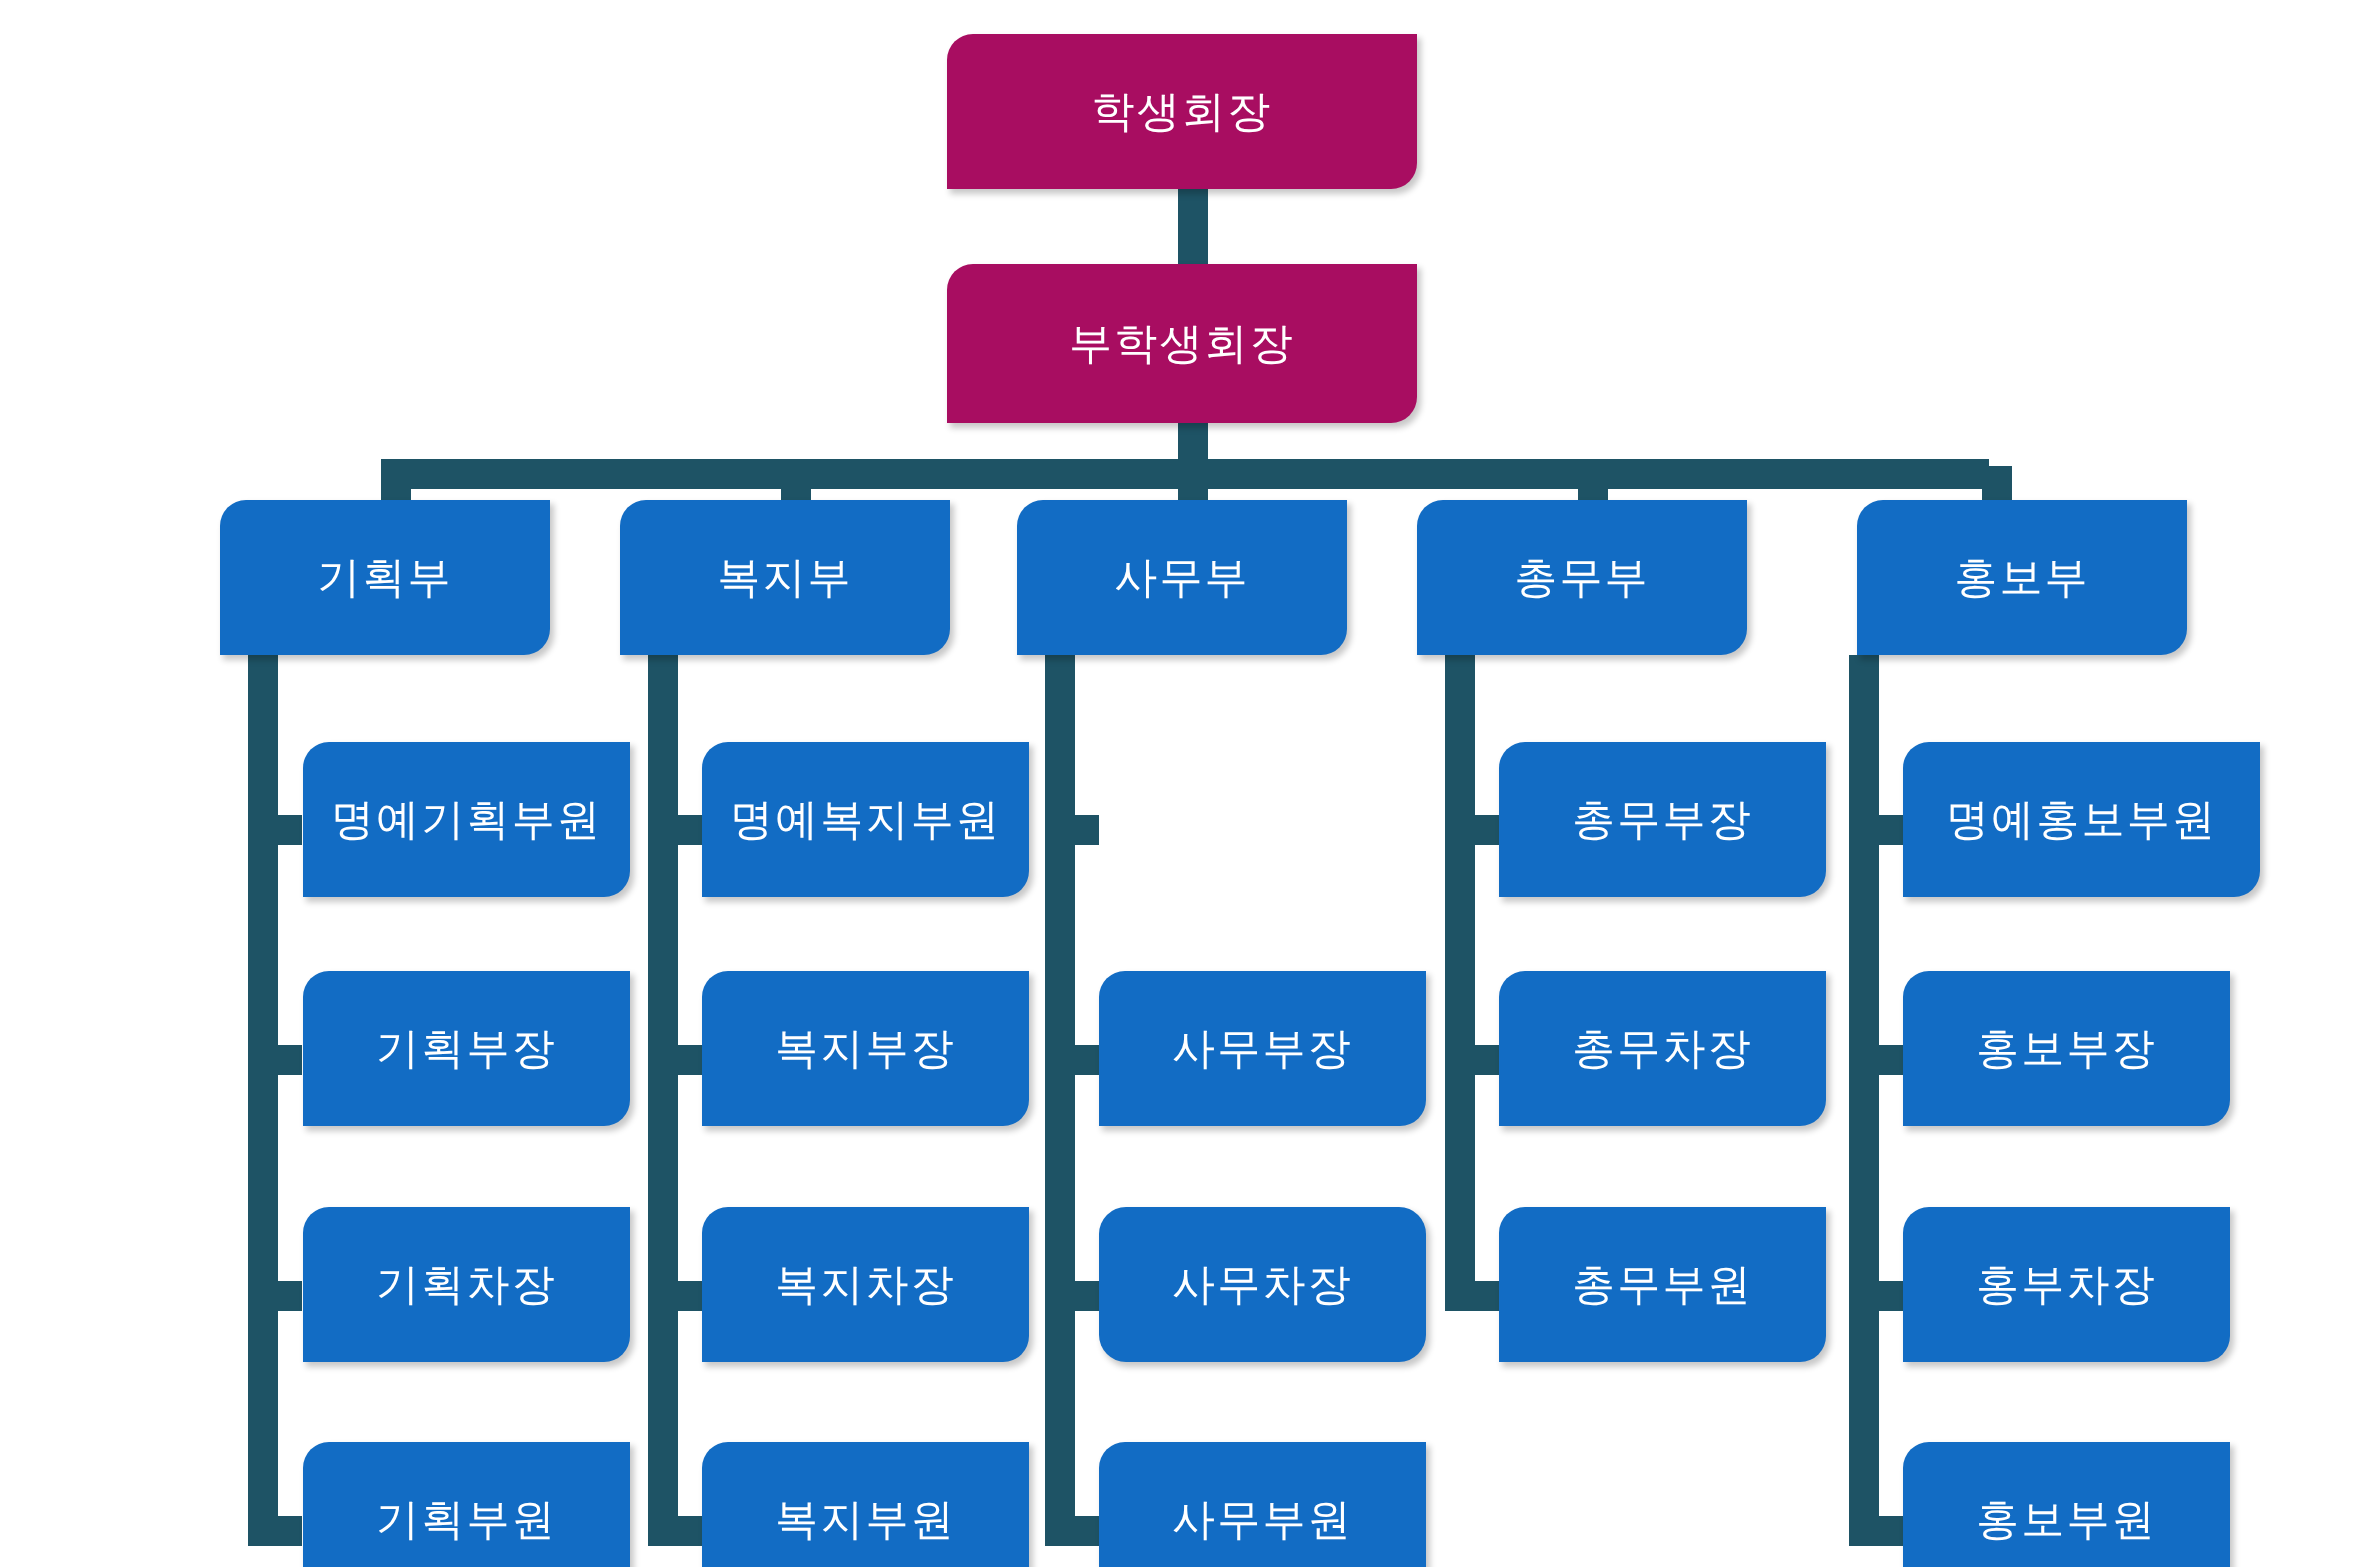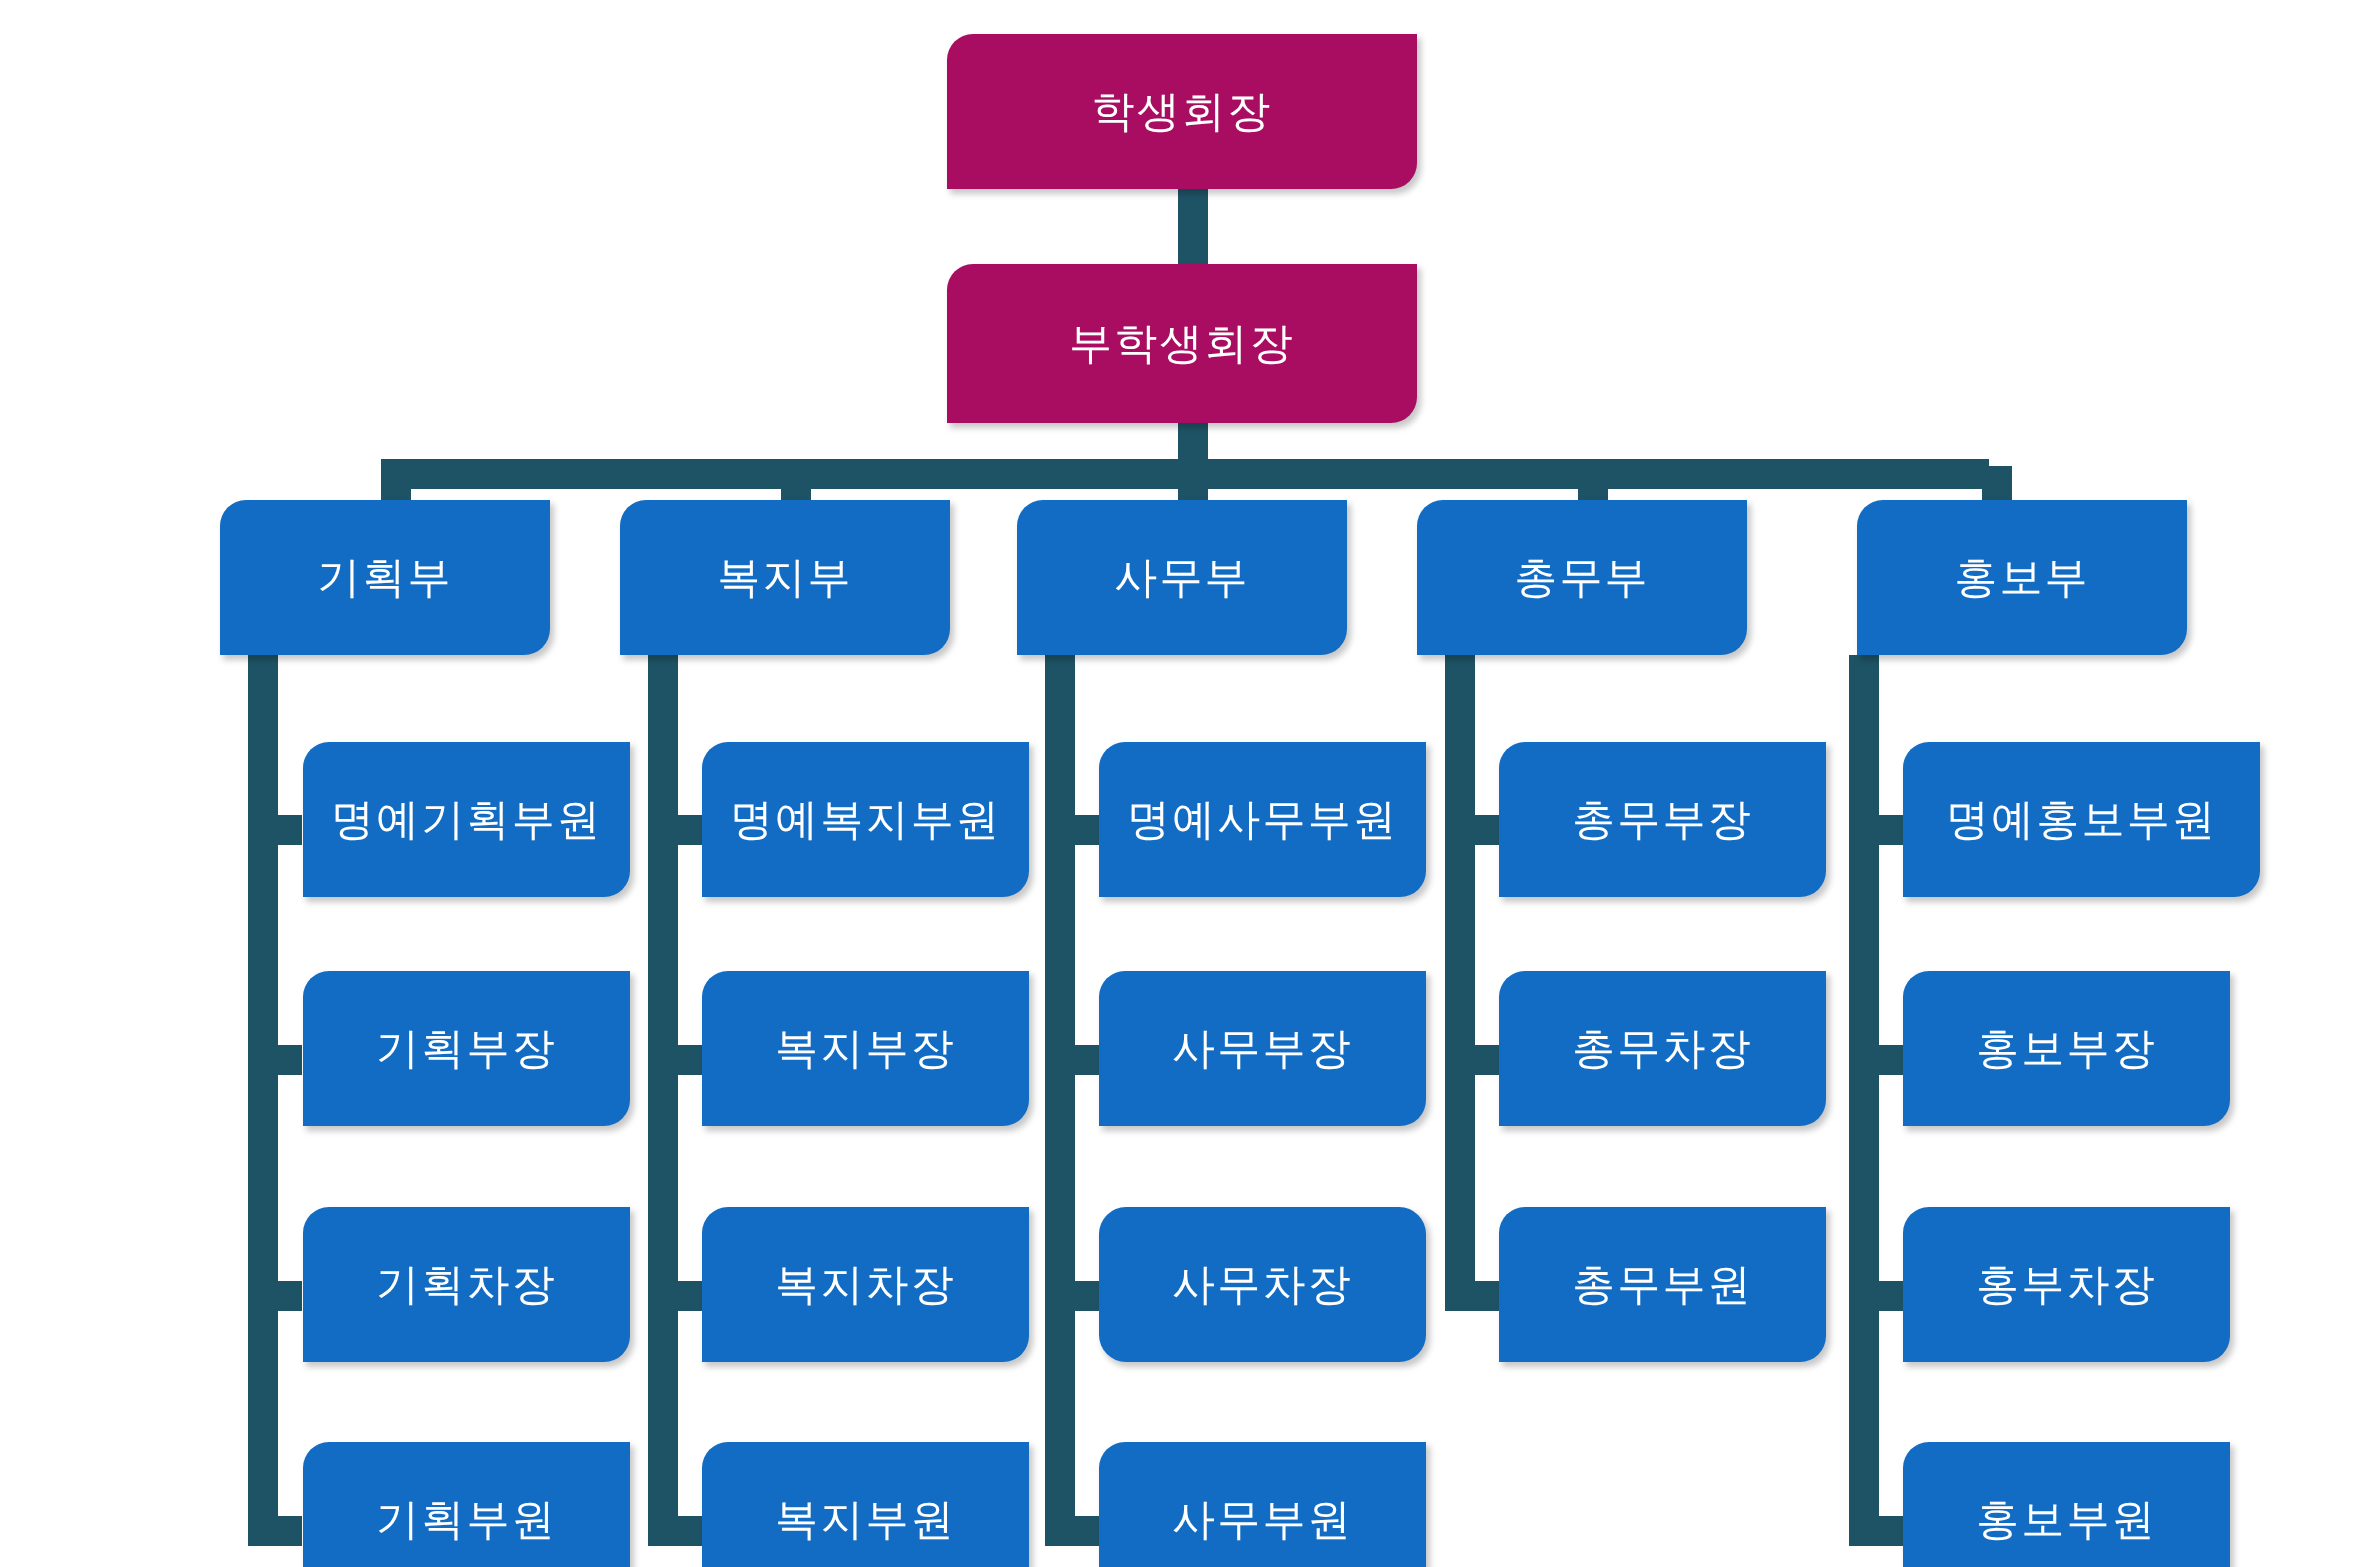--- a/index.html
+++ b/index.html
@@ -98,21 +98,20 @@
   <div class="node dept" style="left:273px; top:712px;  width:327px; height:155px;">명예기획부원</div>
   <div class="node dept" style="left:273px; top:941px; width:327px; height:155px;">기획부장</div>
   <div class="node dept" style="left:273px; top:1177px; width:327px; height:155px;">기획차장</div>
   <div class="node dept" style="left:273px; top:1412px; width:327px; height:155px;">기획부원</div>
 
   <div class="node dept" style="left:672px; top:712px;  width:327px; height:155px;">명예복지부원</div>
   <div class="node dept" style="left:672px; top:941px; width:327px; height:155px;">복지부장</div>
   <div class="node dept" style="left:672px; top:1177px; width:327px; height:155px;">복지차장</div>
   <div class="node dept" style="left:672px; top:1412px; width:327px; height:155px;">복지부원</div>
 
-  <div class="node dept" style="left:1069px; top:712px;  width:327px; height:155px;">명예사무부원</div>
   <div class="node dept" style="left:1069px; top:941px; width:327px; height:155px;">사무부장</div>
   <div class="node dept" style="left:1069px; top:1177px; width:327px; height:155px;border-radius:27px;">사무차장</div>
   <div class="node dept" style="left:1069px; top:1412px; width:327px; height:155px;">사무부원</div>
 
   <div class="node dept" style="left:1469px; top:712px;  width:327px; height:155px;">총무부장</div>
   <div class="node dept" style="left:1469px; top:941px; width:327px; height:155px;">총무차장</div>
   <div class="node dept" style="left:1469px; top:1177px; width:327px; height:155px;">총무부원</div>
 
   <div class="node dept" style="left:1873px; top:712px;  width:357px; height:155px;font-family:Liberation Mono, monospace;">명예홍보부원</div>
   <div class="node dept" style="left:1873px; top:941px; width:327px; height:155px;">홍보부장</div>

